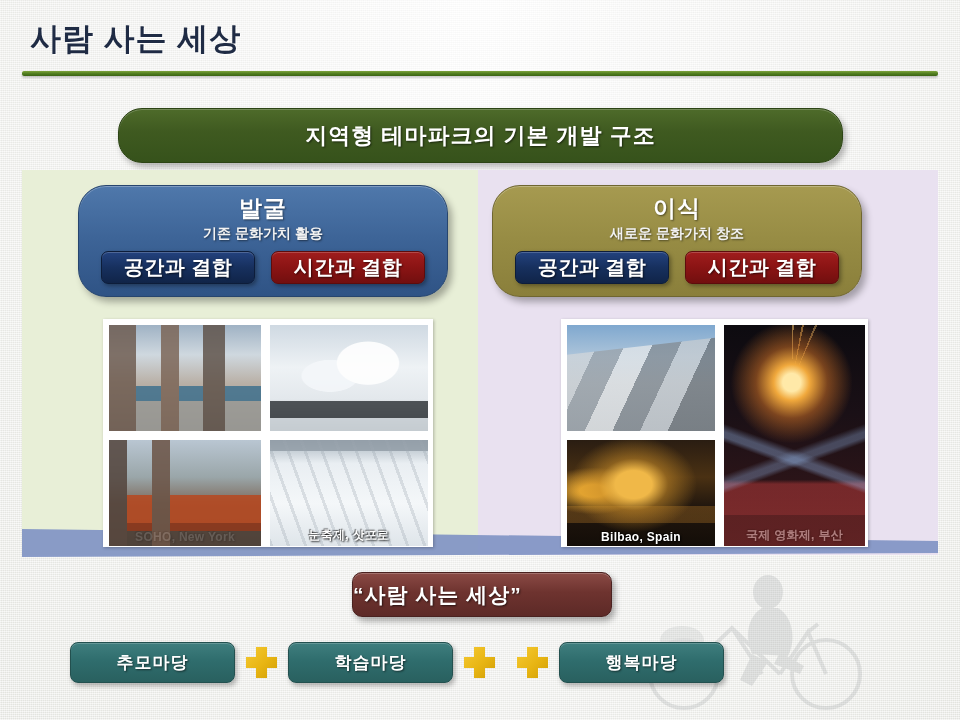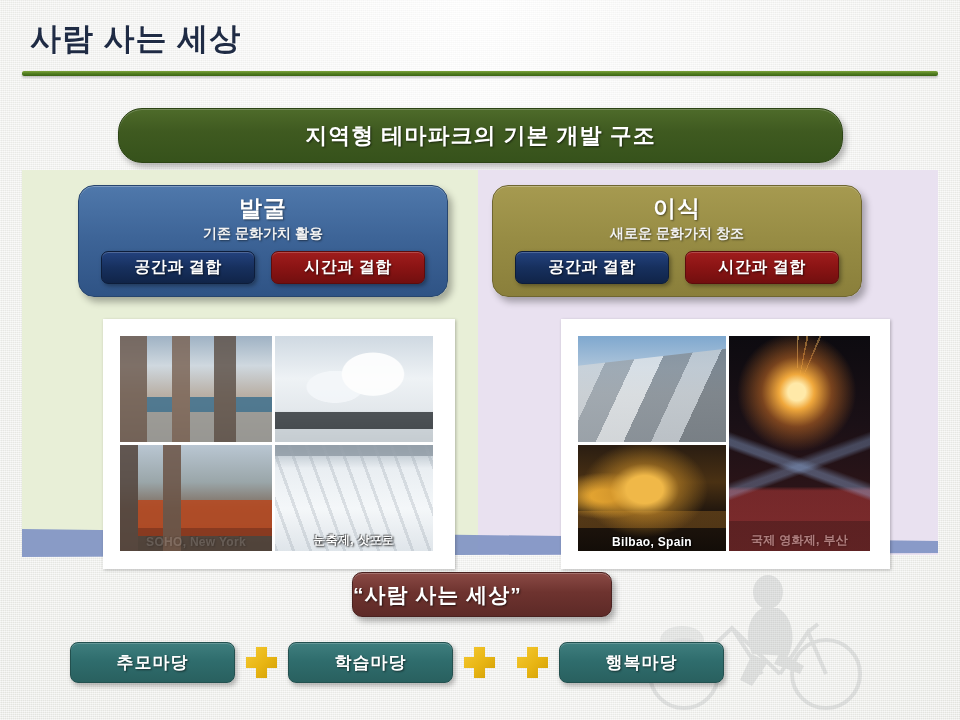--- a/index.html
+++ b/index.html
@@ -78,21 +78,21 @@
     position: absolute;
     left: 22px; top: 527px;
     width: 916px; height: 30px;
     z-index: 3;
   }
 
   
   .cat-card {
     position: absolute;
     top: 185px; height: 110px;
-    border-radius: 16px;
+    border-radius: 28px;
     box-shadow: 4px 5px 7px rgba(0,0,0,0.3), inset 0 1px 0 rgba(255,255,255,0.28);
     z-index: 4;
   }
   .cat-left {
     left: 78px; width: 368px;
     background: linear-gradient(180deg, #4f78ab 0%, #3d6497 48%, #2f5385 100%);
     border: 1px solid #27456e;
   }
   .cat-right {
     left: 492px; width: 368px;
@@ -118,38 +118,38 @@
   }
   .chip-row {
     display: flex; justify-content: center; gap: 16px;
     margin-top: 8px;
   }
   .chip {
     width: 152px; height: 31px;
     border-radius: 7px;
     display: flex; align-items: center; justify-content: center;
     color: #ffffff;
-    font-size: 16px;
+    font-size: 20px;
     font-weight: bold;
     letter-spacing: 0.5px;
     text-shadow: 1px 1px 2px rgba(0,0,0,0.6);
     box-shadow: 2px 2px 4px rgba(0,0,0,0.35), inset 0 1px 0 rgba(255,255,255,0.2);
   }
   .chip-navy { background: linear-gradient(180deg, #23427e 0%, #16305f 50%, #102murky 100%); }
   .chip-navy { background: linear-gradient(180deg, #23427e 0%, #17305e 50%, #102448 100%); border: 1px solid #0d1d3a; }
   .chip-red  { background: linear-gradient(180deg, #a01d1d 0%, #8a1414 50%, #720f0f 100%); border: 1px solid #5d0c0c; }
 
   
   .photo-grid {
     position: absolute;
     z-index: 4;
     display: grid;
-    gap: 3px;
+    gap: 9px;
     background: #ffffff;
-    padding: 17px;
+    padding: 6px;
     box-shadow: 1px 1px 3px rgba(0,0,0,0.25);
   }
   .grid-left {
     left: 103px; top: 319px;
     width: 318px; height: 216px;
     grid-template-columns: 152px 158px;
     grid-template-rows: 106px 106px;
   }
   .grid-right {
     left: 561px; top: 319px;

